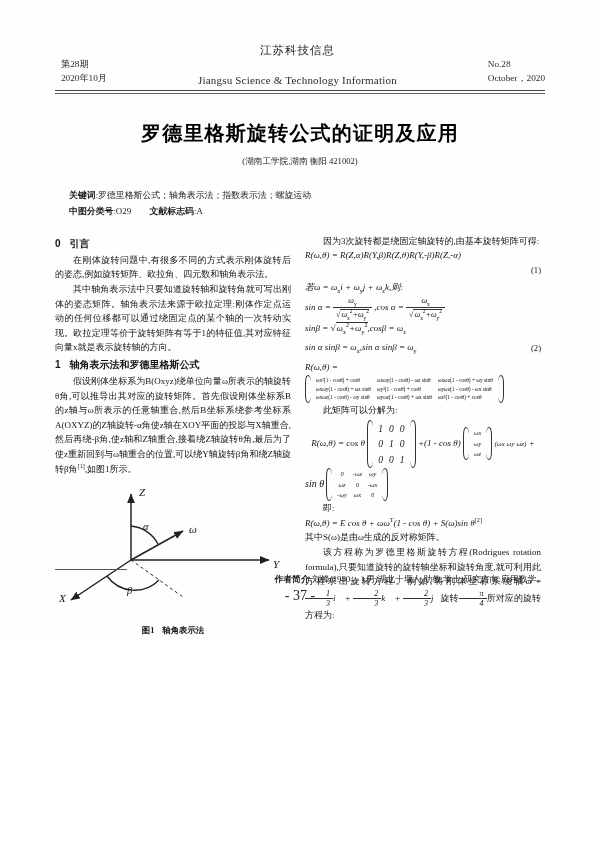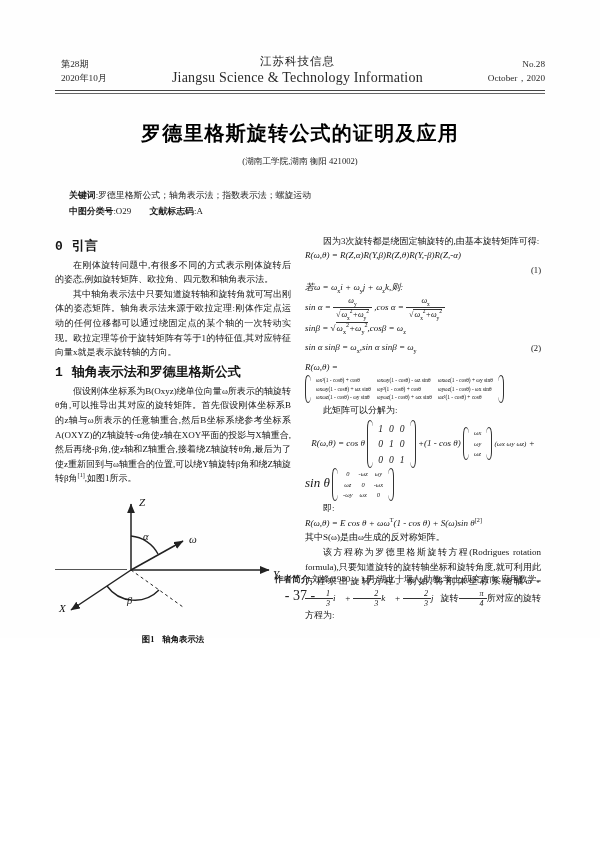--- a/index.html
+++ b/index.html
@@ -31,35 +31,35 @@
     justify-content: space-between;
     height: 40px;
   }
   .runhead .side {
     font-size: 9.2px;
     line-height: 1.5;
     white-space: nowrap;
     color: #2a2a2a;
   }
   .runhead .side.left { text-align: left; padding-left: 6px;}
-  .runhead .side.right { text-align: right; }
+  .runhead .side.right { }
   .runhead .center {
     text-align: center;
     flex: 1;
   }
   .runhead .journal-cn {
     font-size: 11.5px;
     letter-spacing: 1px;
     color: #1a1a1a;
   }
   .runhead .journal-en {
-    font-size: 14px;
+    font-size: 11px;
     letter-spacing: .2px;
     color: #2a2a2a;
-    margin-top: 1px;
+    margin-top: 16px;
   }
   .double-rule {
     margin-top: 4px;
     border-top: 1.3px solid #444;
     border-bottom: 0.7px solid #666;
     height: 2px;
   }
   
   .title {
     text-align: center;
@@ -101,23 +101,23 @@
   }
   .col {
     width: 236px;
     font-size: 9px;
     line-height: 1.62;
     text-align: justify;
     color: #141414;
   }
   .sec-head {
     font-weight: bold;
-    font-size: 13px;
+    font-size: 10px;
     margin: 2px 0 1px 0;
-    font-family: Liberation Mono, monospace;
+    font-family: Liberation Sans, sans-serif;
   }
   .sec-head .num { margin-right: 9px; }
   p.body { margin: 0; text-indent: 2em; }
   
   .math {
     font-family: "Liberation Serif", serif;
     font-style: italic;
     font-size: 9px;
     white-space: nowrap;
   }
@@ -384,21 +384,21 @@
             <div>ωy</div>
             <div>ωz</div>
           </span>
           <span class="brk r"></span>
         </span>
         <span style="font-size:7px">(ωx ωy ωz)</span>
         <span>+</span>
       </div>
 
       <div class="math">
-        <span style="font-size:13px">sin θ</span>
+        <span style="font-size:10px">sin θ</span>
         <span class="matrix skew">
           <span class="brk l"></span>
           <span class="mgrid" style="grid-template-columns:repeat(3,auto)">
             <div>0</div>
             <div>-ωz</div>
             <div>ωy</div>
             <div>ωz</div>
             <div>0</div>
             <div>-ωx</div>
             <div>-ωy</div>

